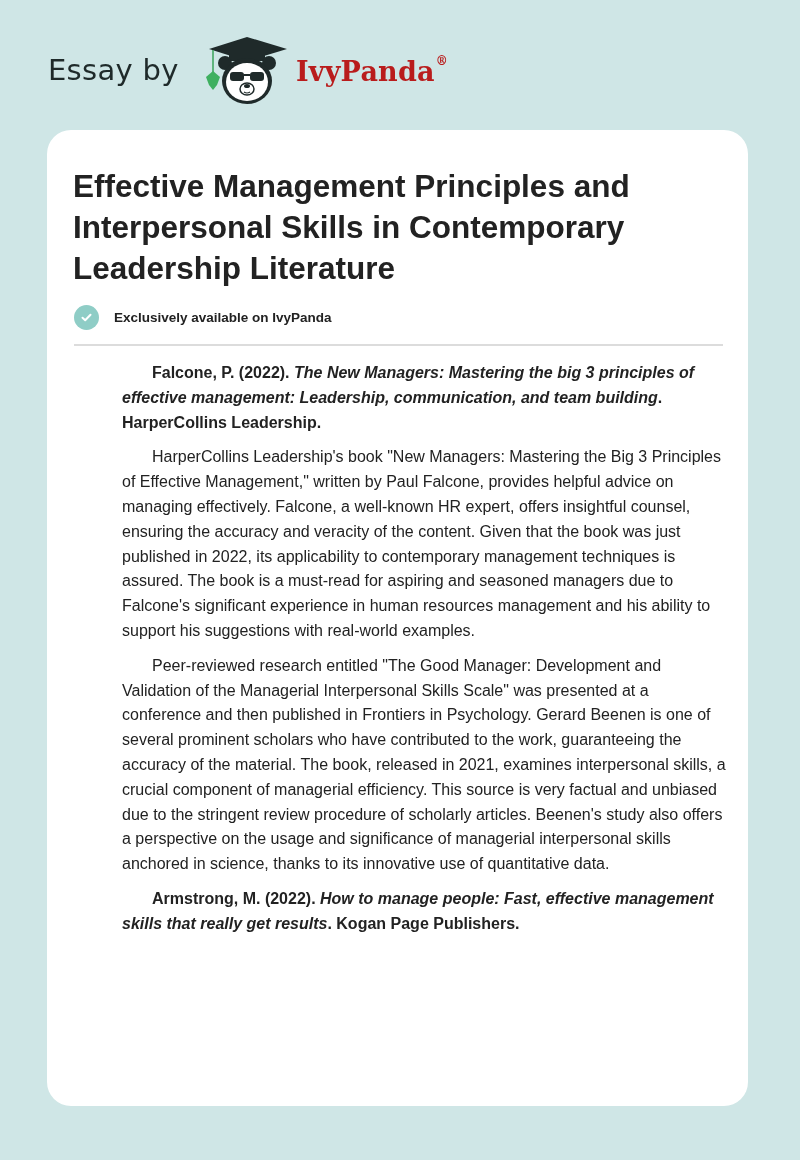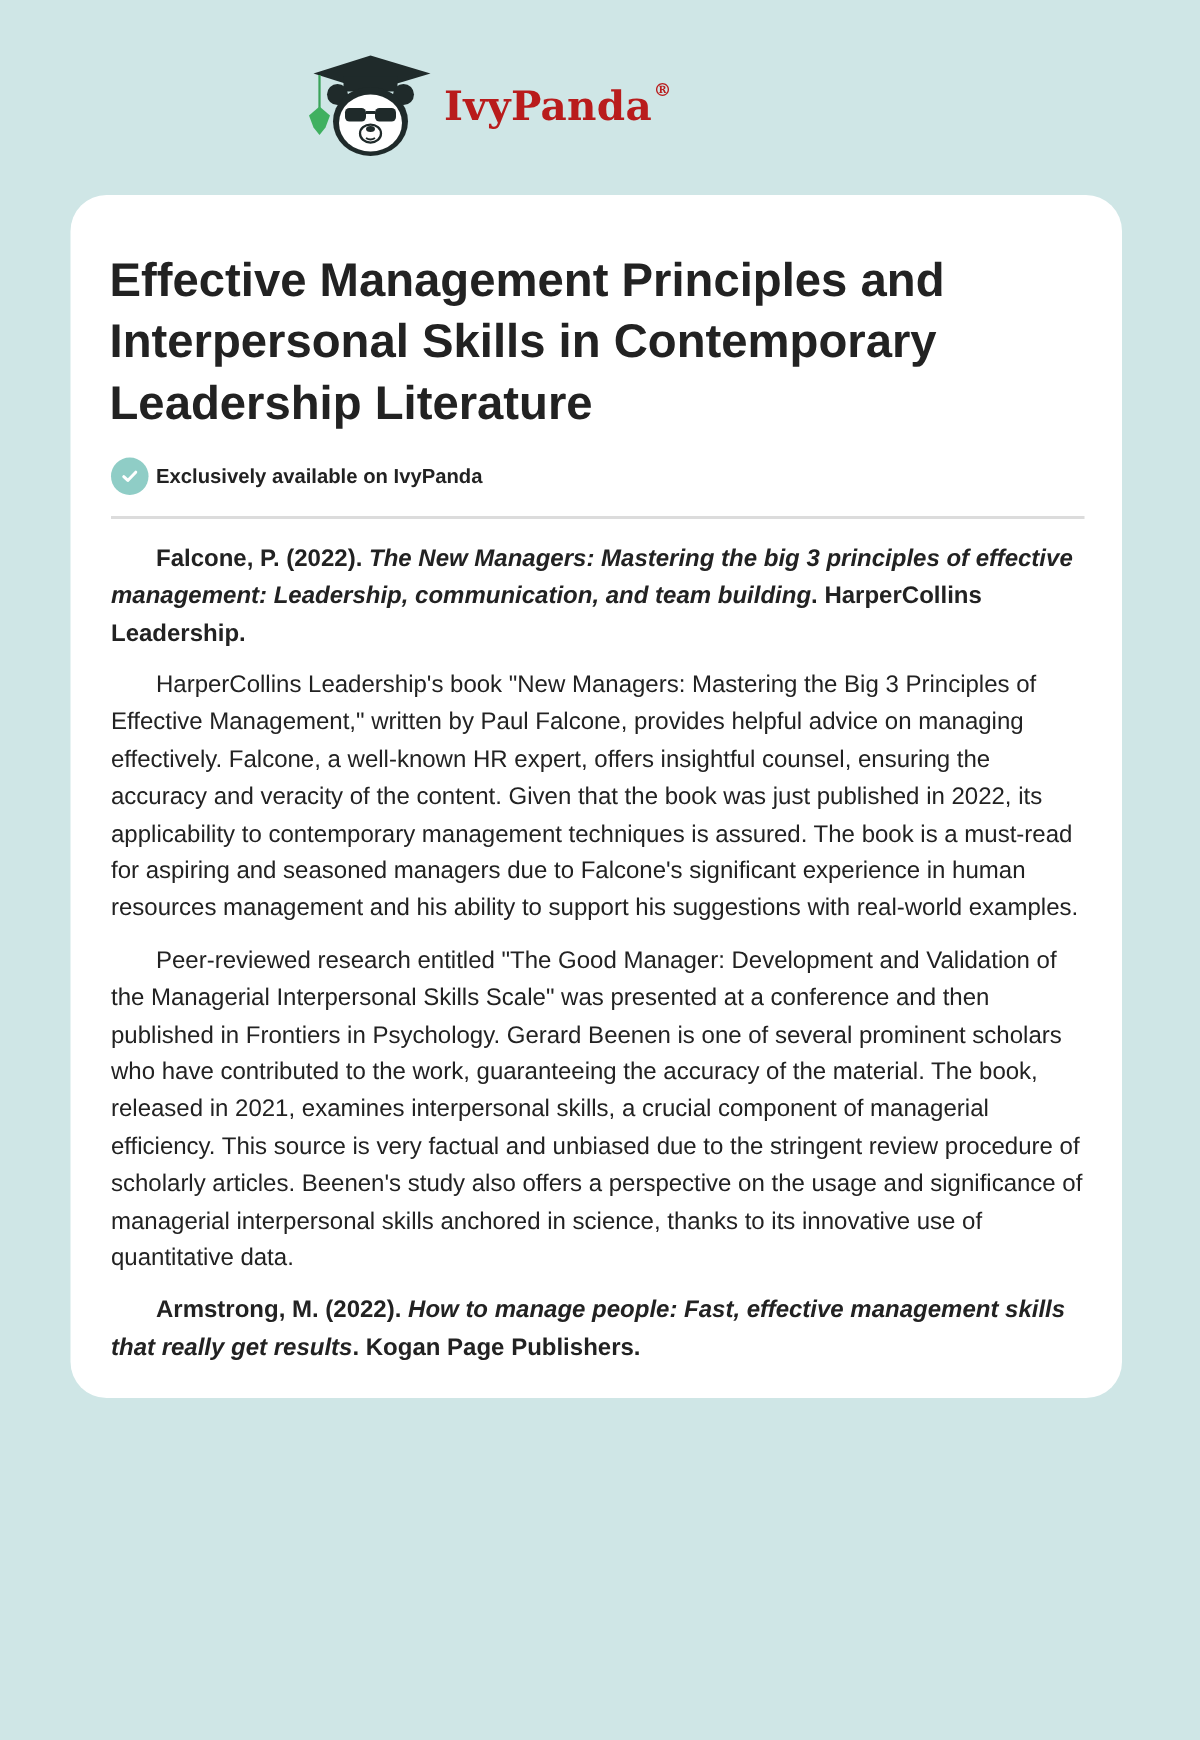--- a/index.html
+++ b/index.html
@@ -44,40 +44,40 @@
     .brand-name sup {
       font-size: 12px;
       font-weight: bold;
       position: relative;
       top: -6px;
       margin-left: 1px;
     }
     .card {
       position: absolute;
       left: 47px; top: 130px;
-      width: 701px; height: 802px;
+      width: 701px; height: 976px;
       background: #ffffff;
       border-radius: 24px;
     }
     .title {
       position: absolute;
       left: 26px; top: 36px;
       width: 640px;
       font-family: "Liberation Sans", sans-serif;
       font-weight: bold;
       font-size: 31.5px;
       line-height: 41px;
       color: #222;
     }
     .exclusive {
       position: absolute;
       left: 27px; top: 175px;
       display: flex;
       align-items: center;
-      gap: 5px;
+      gap: 15px;
     }
     .check-icon {
       width: 25px; height: 25px;
       border-radius: 50%;
       background: #8fcdc6;
       display: flex; align-items: center; justify-content: center;
     }
     .exclusive-label {
       font-weight: bold;
       font-size: 13.5px;
@@ -94,40 +94,42 @@
       left: 27px; top: 231px;
       width: 652px;
       font-family: "Liberation Sans", sans-serif;
       font-size: 16px;
       line-height: 24.8px;
       color: #222;
     }
     .content p {
       text-indent: 30px;
       margin-bottom: 10px;
+      margin-left: 48px;
     }
     .ref {
       font-weight: bold;
     }
     .ref i { font-style: italic; }
     .ref a {
       color: #1e8f82;
       font-style: italic;
       text-decoration: underline;
       text-decoration-thickness: 2px;
       text-underline-offset: 3px;
     }
     .body-text {
       font-weight: normal;
     }
   </style>
 </head>
 <body>
 
 <div class="header">
+  <span class="essay-by">Essay by</span>
   <svg class="logo-icon" viewBox="0 0 88 72">
 
     <polygon points="6,14 44,2 84,14 44,26" fill="#1f2a2a"></polygon>
     <rect x="26" y="16" width="36" height="10" fill="#1f2a2a"></rect>
 
     <line x1="10" y1="15" x2="10" y2="40" stroke="#3aa35a" stroke-width="1.5"></line>
     <path d="M3,42 L10,36 L17,42 L14,50 L10,55 L6,50 Z" fill="#3fb060"></path>
 
     <circle cx="22" cy="28" r="7" fill="#1f2a2a"></circle>
     <circle cx="66" cy="28" r="7" fill="#1f2a2a"></circle>

